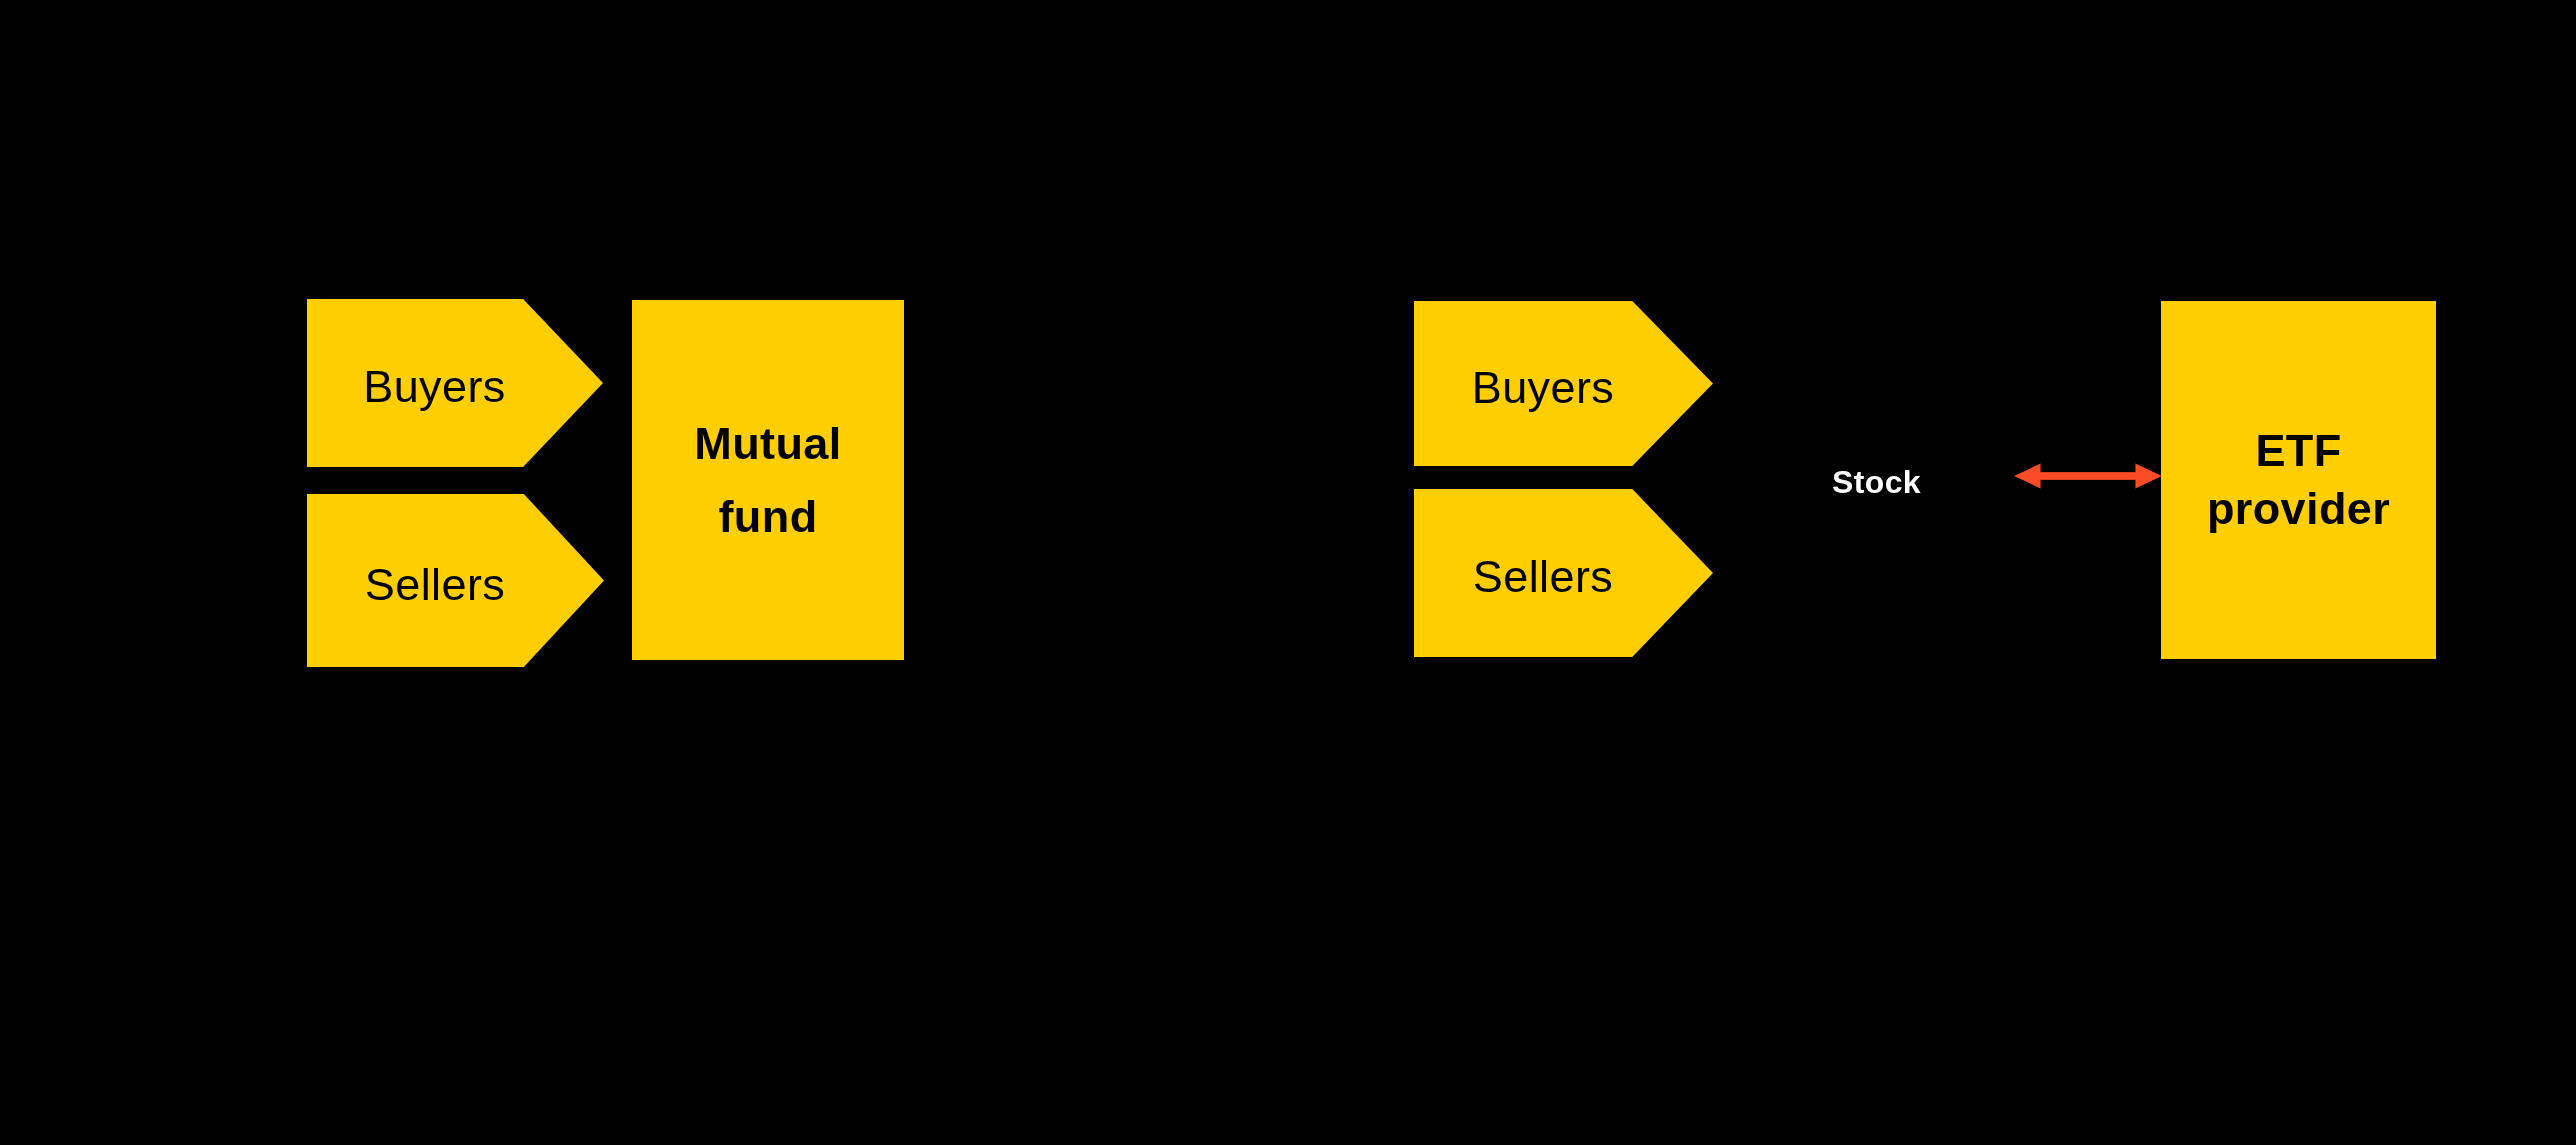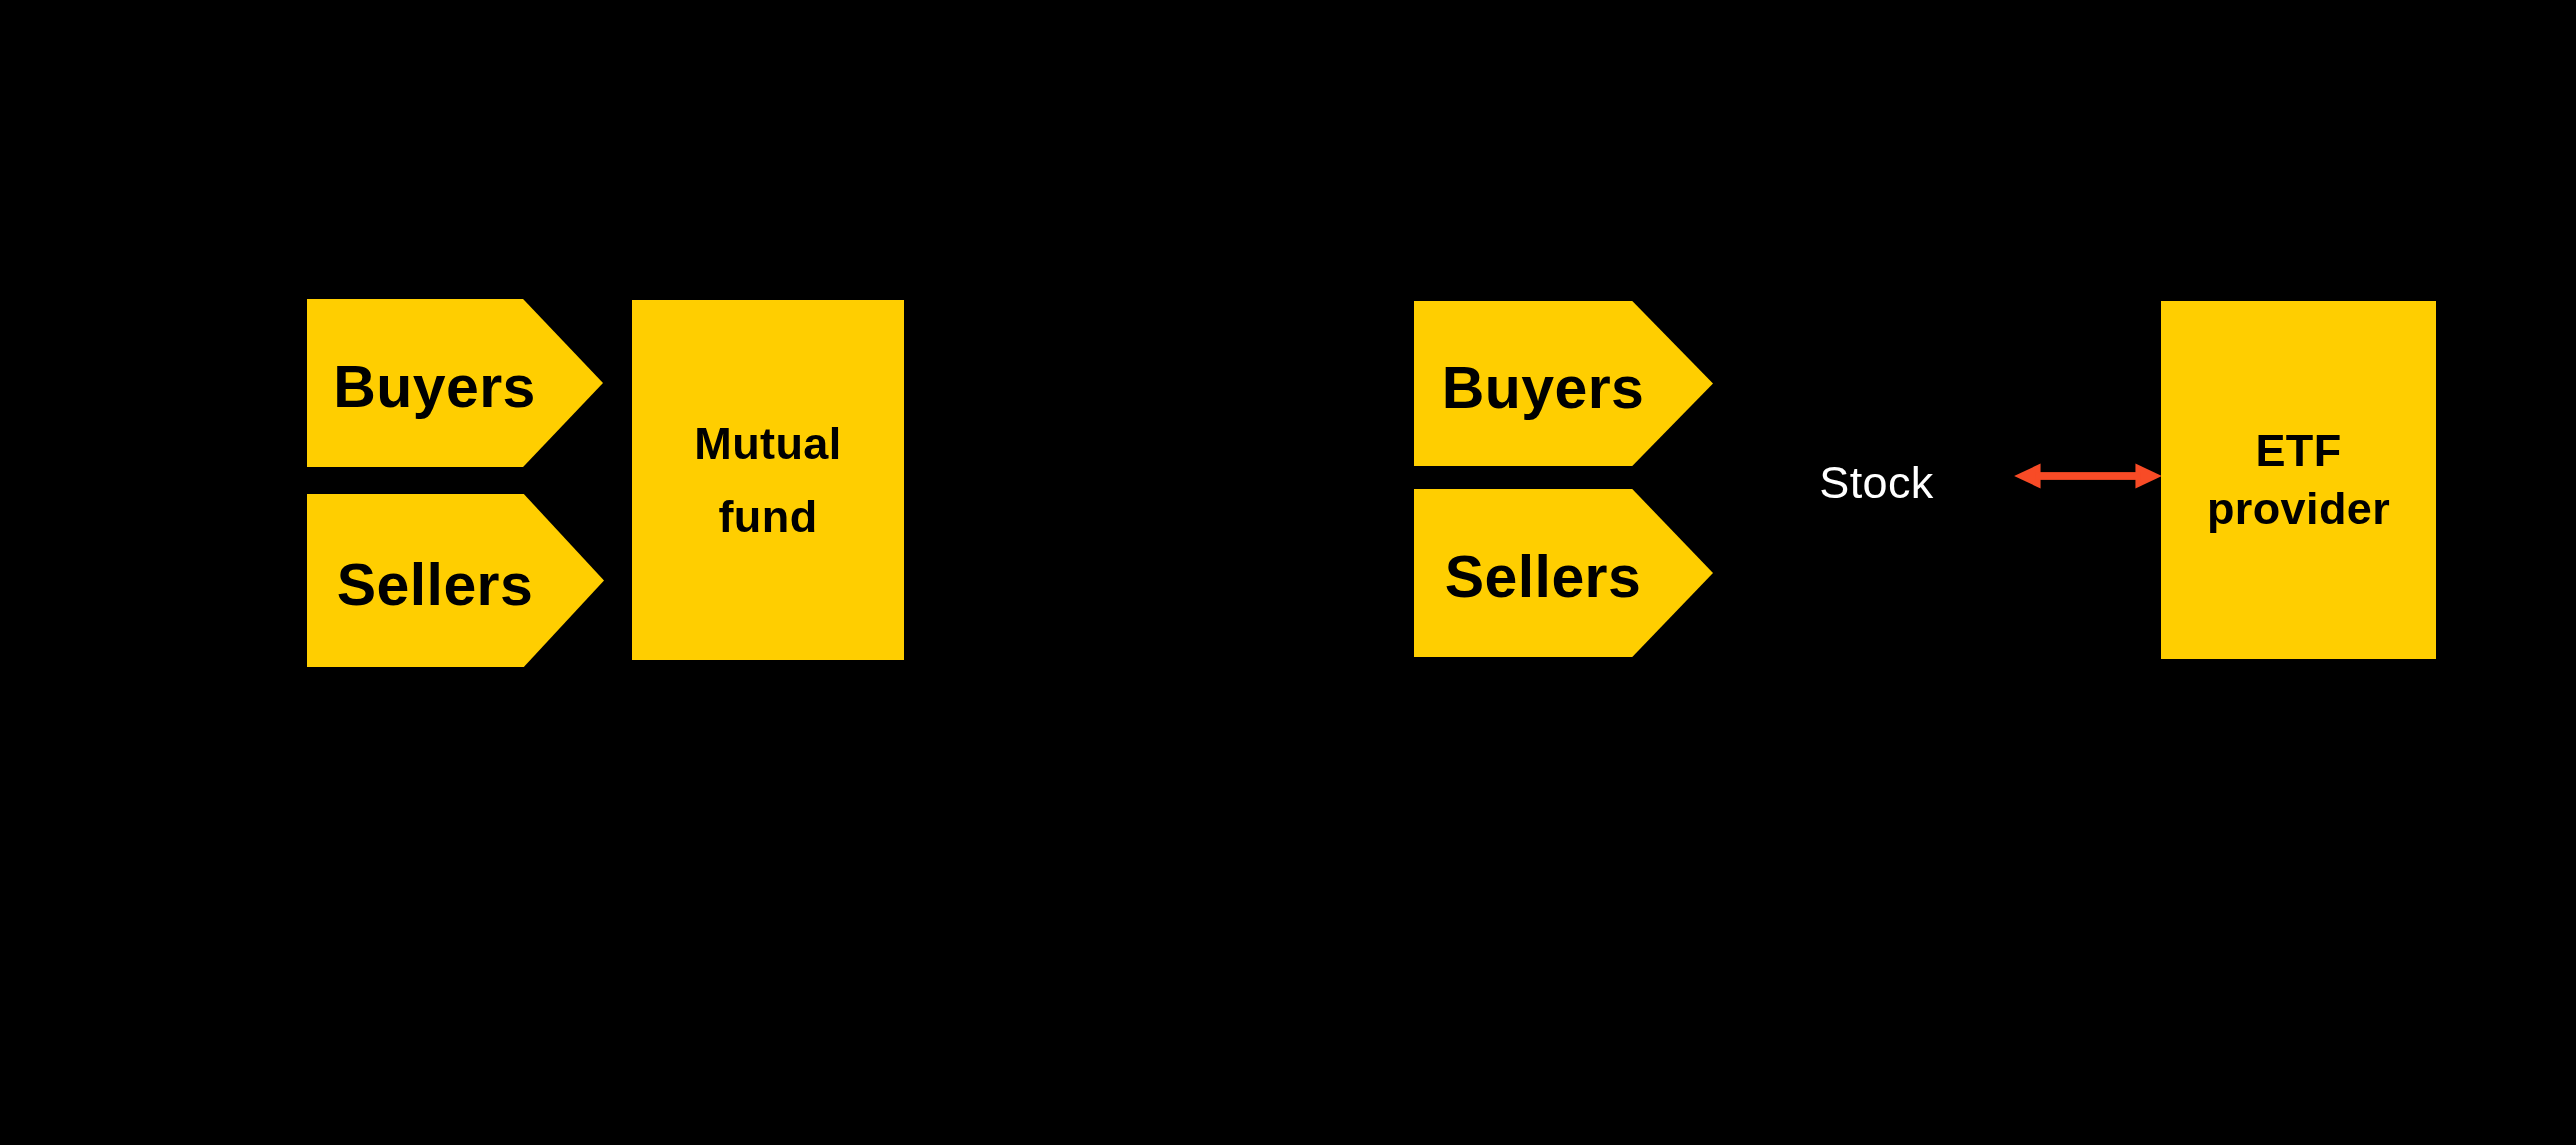--- a/index.html
+++ b/index.html
@@ -21,22 +21,22 @@
     background: var(--yellow, #FFCE00);
     clip-path: polygon(0 0, 73% 0, 100% 50%, 73% 100%, 0 100%);
     display: flex;
     align-items: center;
     justify-content: center;
     padding-right: 41px;
     box-sizing: border-box;
   }
   .flow-arrow .label {
     color: var(--dark, #000);
-    font-weight: 700;
-    font-size: 59px;
+    font-weight: 400;
+    font-size: 45px;
     letter-spacing: 0.4px;
     margin-top: 8px;
   }
   .entity-box {
     position: absolute;
     background: var(--yellow, #FFCE00);
     display: flex;
     flex-direction: column;
     align-items: center;
     justify-content: center;
@@ -51,22 +51,22 @@
   .floating-label {
     position: absolute;
     display: flex;
     flex-direction: column;
     align-items: center;
     justify-content: center;
     text-align: center;
   }
   .floating-label .line {
     color: var(--light, #FFF);
-    font-weight: 400;
-    font-size: 45px;
+    font-weight: 700;
+    font-size: 32px;
     line-height: 1.32;
     letter-spacing: 0.4px;
   }
   .link-arrow {
     position: absolute;
     color: var(--red, #F84B26);
   }
 
   
   .mf-buyers   { left: 307px;  top: 299px; width: 296px; height: 168px; }

